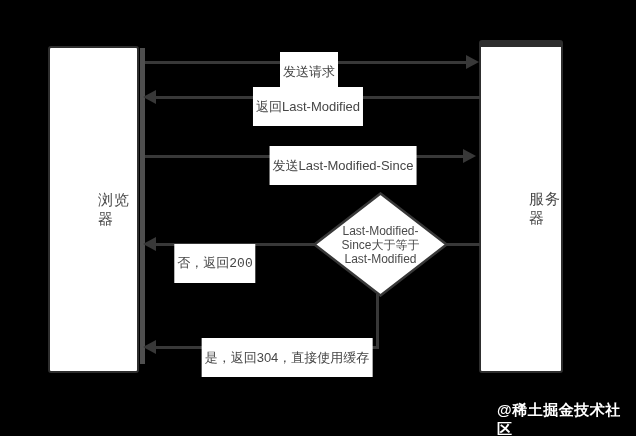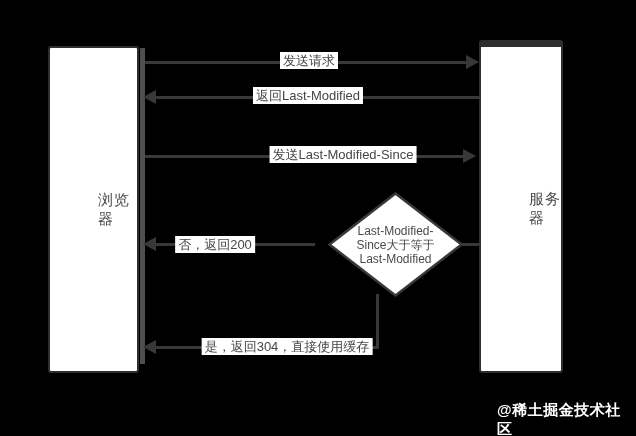--- a/index.html
+++ b/index.html
@@ -70,32 +70,32 @@
   .arrow-5 { left: 143px; top: 237px; }
   .arrow-6 { left: 143px; top: 340px; }
   
   .msg-label {
     position: absolute;
     transform: translateX(-50%);
     background: #ffffff;
     color: #464646;
     font-size: 13px;
     line-height: 17px;
-    padding: 0 3px;
+    padding: 11px 3px;
     white-space: nowrap;
   }
   .msg-1 { left: 309px; top: 52px; }
   .msg-2 { left: 308px; top: 87px; }
   .msg-3 { left: 311px; top: 146px; margin-left: 32px; }
-  .msg-4 { left: 215px; top: 236px; }
+  .msg-4 { left: 215px; top: 244px; font-family: Liberation Mono, monospace; }
   .msg-5 { left: 287px; top: 338px; }
   
   .diamond-wrap {
     position: absolute;
-    left: 328px; top: 192px;
+    left: 313px; top: 192px;
     width: 135px; height: 105px;
   }
   .diamond-wrap svg { display: block; }
   .diamond-text {
     position: absolute;
     left: 0; top: 0; right: 0; bottom: 0;
     display: flex;
     align-items: center;
     justify-content: center;
     text-align: center;

